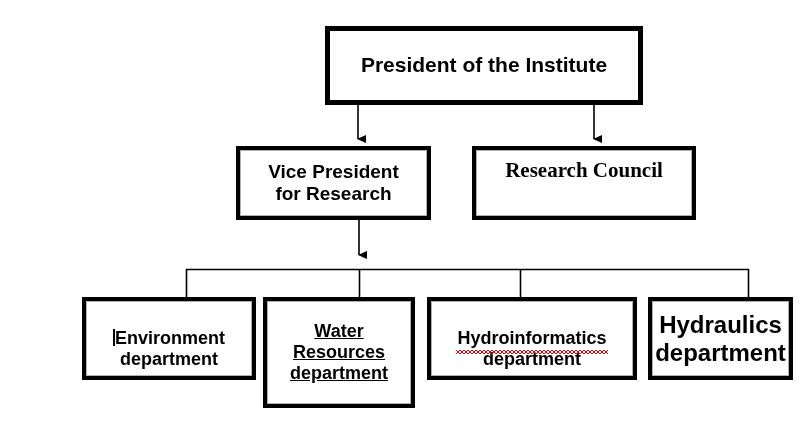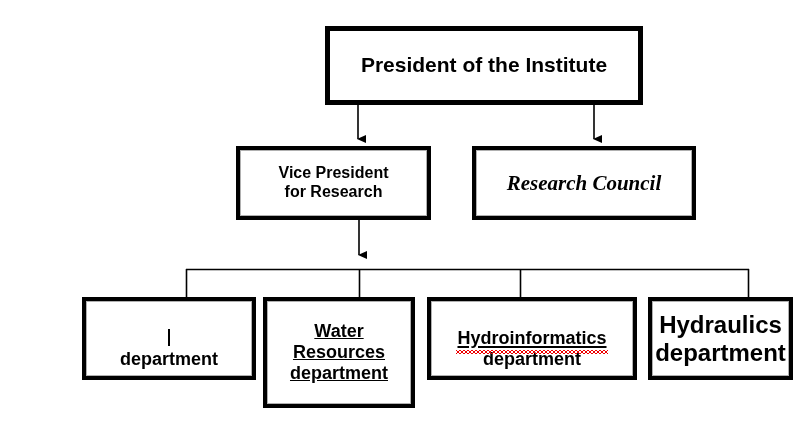--- a/index.html
+++ b/index.html
@@ -49,22 +49,22 @@
     width: 100%;
     height: 100%;
     border: 1px solid #b0b0b0;
     background: #ffffff;
     display: flex;
     align-items: center;
     justify-content: center;
     padding: 0 4px;
   }
   .node.align-top .inner {
-    align-items: center;
-    font-style: italic;
+    align-items: flex-start;
+    padding-top: 7px;
   }
 
   .label {
     text-align: center;
     font-weight: bold;
     color: #000000;
     line-height: 1.16;
     white-space: pre-line;
   }
 
@@ -75,21 +75,21 @@
     border-width: 3px;
   }
   #node-president .inner { border: 2px solid #000000; }
   #node-president .label { font-size: 21px; }
 
   
   #node-vice-president {
     left: 201px; top: 146px;
     width: 195px; height: 74px;
   }
-  #node-vice-president .label { font-size: 16px; }
+  #node-vice-president .label { font-size: 19px; }
 
   
   #node-research-council {
     left: 437px; top: 146px;
     width: 224px; height: 74px;
   }
   #node-research-council .label {
     font-family: "Liberation Serif", serif;
     font-size: 21px;
   }
@@ -115,21 +115,20 @@
 
   #node-hydraulics {
     left: 613px; top: 297px;
     width: 145px; height: 83px;
   }
   #node-hydraulics .label { font-size: 24px; }
 
   
   .misspelled {
     position: relative;
-    text-decoration: underline;
     text-decoration-thickness: 2px;
     text-underline-offset: 2px;
     text-align: right;
   }
   .misspelled::after {
     content: "";
     position: absolute;
     left: -1px;
     right: -1px;
     bottom: -6px;
@@ -192,21 +191,21 @@
 
   <div class="node align-top" id="node-research-council">
     <div class="inner">
       <span class="label">Research Council</span>
     </div>
   </div>
 
   <div class="node" id="node-environment">
     <div class="inner">
       <span class="label">
-        <span class="caret"></span><br><span>department</span>
+        <span class="caret"></span><span>Environment</span><br><span>department</span>
       </span>
     </div>
   </div>
 
   <div class="node" id="node-water-resources">
     <div class="inner">
       <span class="label">Water
 Resources
 department</span>
     </div>

